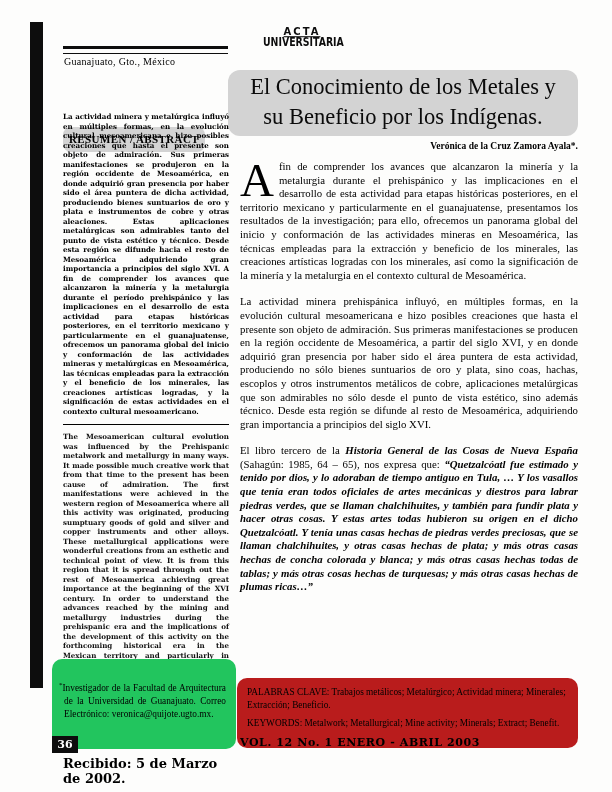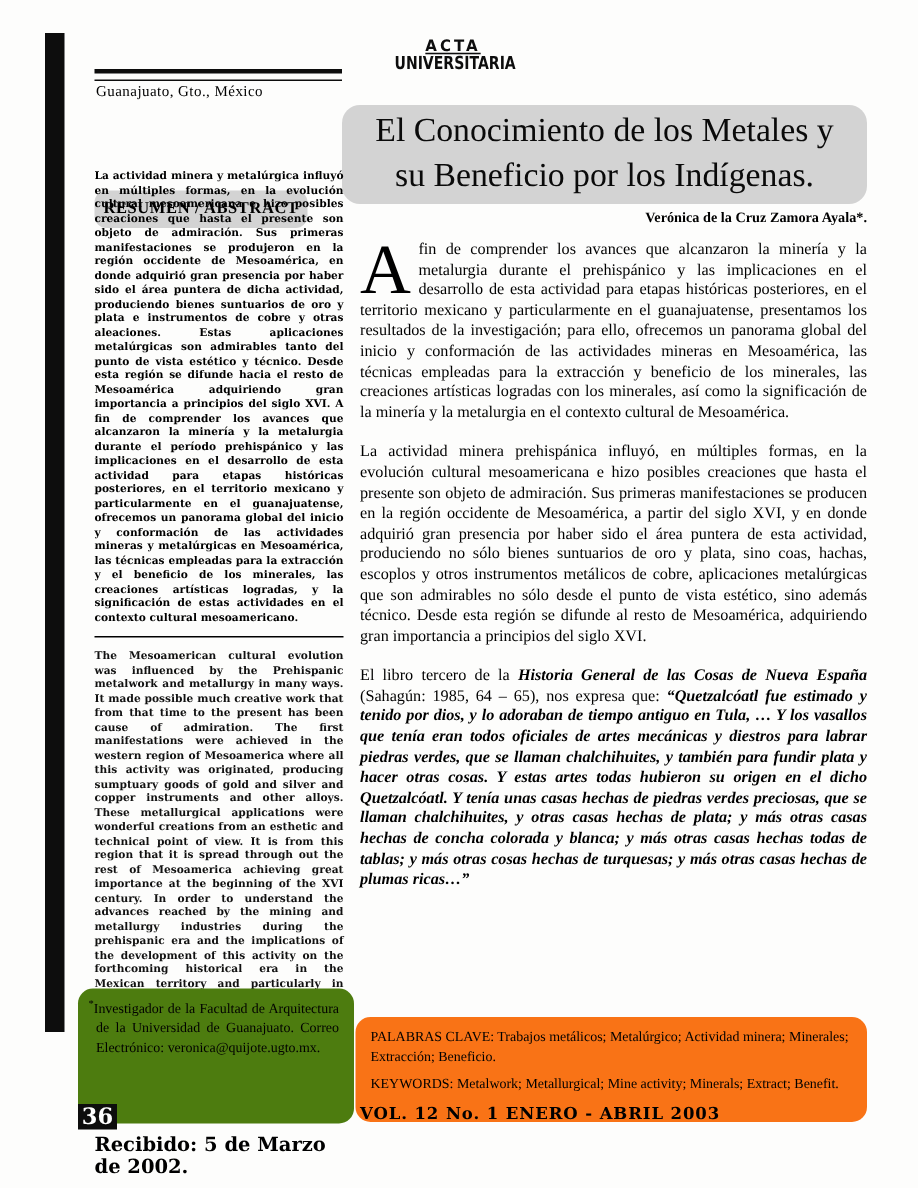--- a/index.html
+++ b/index.html
@@ -31,36 +31,36 @@
   
   #sidebar{position:absolute;left:63px;top:112px;width:166px;}
   .abstract-es{font-size:7.1px;line-height:9.5px;text-align:justify;font-weight:bold;
     font-family:"DejaVu Serif", serif;}
   .abstract-divider{border:none;border-top:1.2px solid #000;margin:8px 0 7px 0;}
   .abstract-en{font-size:7.1px;line-height:9.5px;text-align:justify;font-weight:bold;color:#111;
     font-family:"DejaVu Serif", serif;}
   .dates{margin-top:10px;font-size:13px;font-weight:bold;font-family:"DejaVu Serif", serif;}
   .dates div{margin-bottom:8px;}
   
-  #footnote-box{position:absolute;left:52px;top:659px;width:184px;height:90px;background:#4d7c0f;
-    border-radius:10px;box-sizing:border-box;padding:4px 10px 0 12px;
+  #footnote-box{position:absolute;left:52px;top:659px;width:184px;height:90px;background:#22c55e;
+    border-radius:10px;box-sizing:border-box;padding:20px 10px 0 12px;
     font-size:9.3px;line-height:13px;text-align:justify;}
   #footnote-box sup{font-size:7px;margin-left:-5px;}
   
   #page-num{position:absolute;left:52px;top:736px;width:26px;height:17px;background:#0d0d0d;
-    color:#fff;font-weight:bold;font-size:15px;text-align:center;line-height:17px;
+    color:#fff;font-weight:bold;font-size:11px;text-align:center;line-height:17px;
     font-family:"DejaVu Serif", serif;}
   
   #main-col{position:absolute;left:240px;top:160px;width:338px;}
   #main-col p{margin:0 0 13px 0;font-size:10.8px;line-height:13.6px;text-align:justify;}
   .dropcap{float:left;font-size:47px;line-height:37px;padding-right:5px;padding-top:2px;
     font-family:"Liberation Serif", serif;}
   .bolditalic{font-weight:bold;font-style:italic;}
   
-  #keywords-box{position:absolute;left:237px;top:678px;width:341px;height:70px;background:#f97316;
+  #keywords-box{position:absolute;left:237px;top:678px;width:341px;height:70px;background:#b91c1c;
     border-radius:10px;box-sizing:border-box;padding:8px 10px 0 10px;font-size:9.3px;line-height:12.5px;}
   #keywords-box .kline{margin-bottom:6px;}
   
   #footer{position:absolute;left:240px;top:736px;font-size:11px;font-weight:bold;letter-spacing:0.6px;
     font-family:"DejaVu Serif", serif;}
 </style>
 </head>
 <body>
 
 <div id="page">

